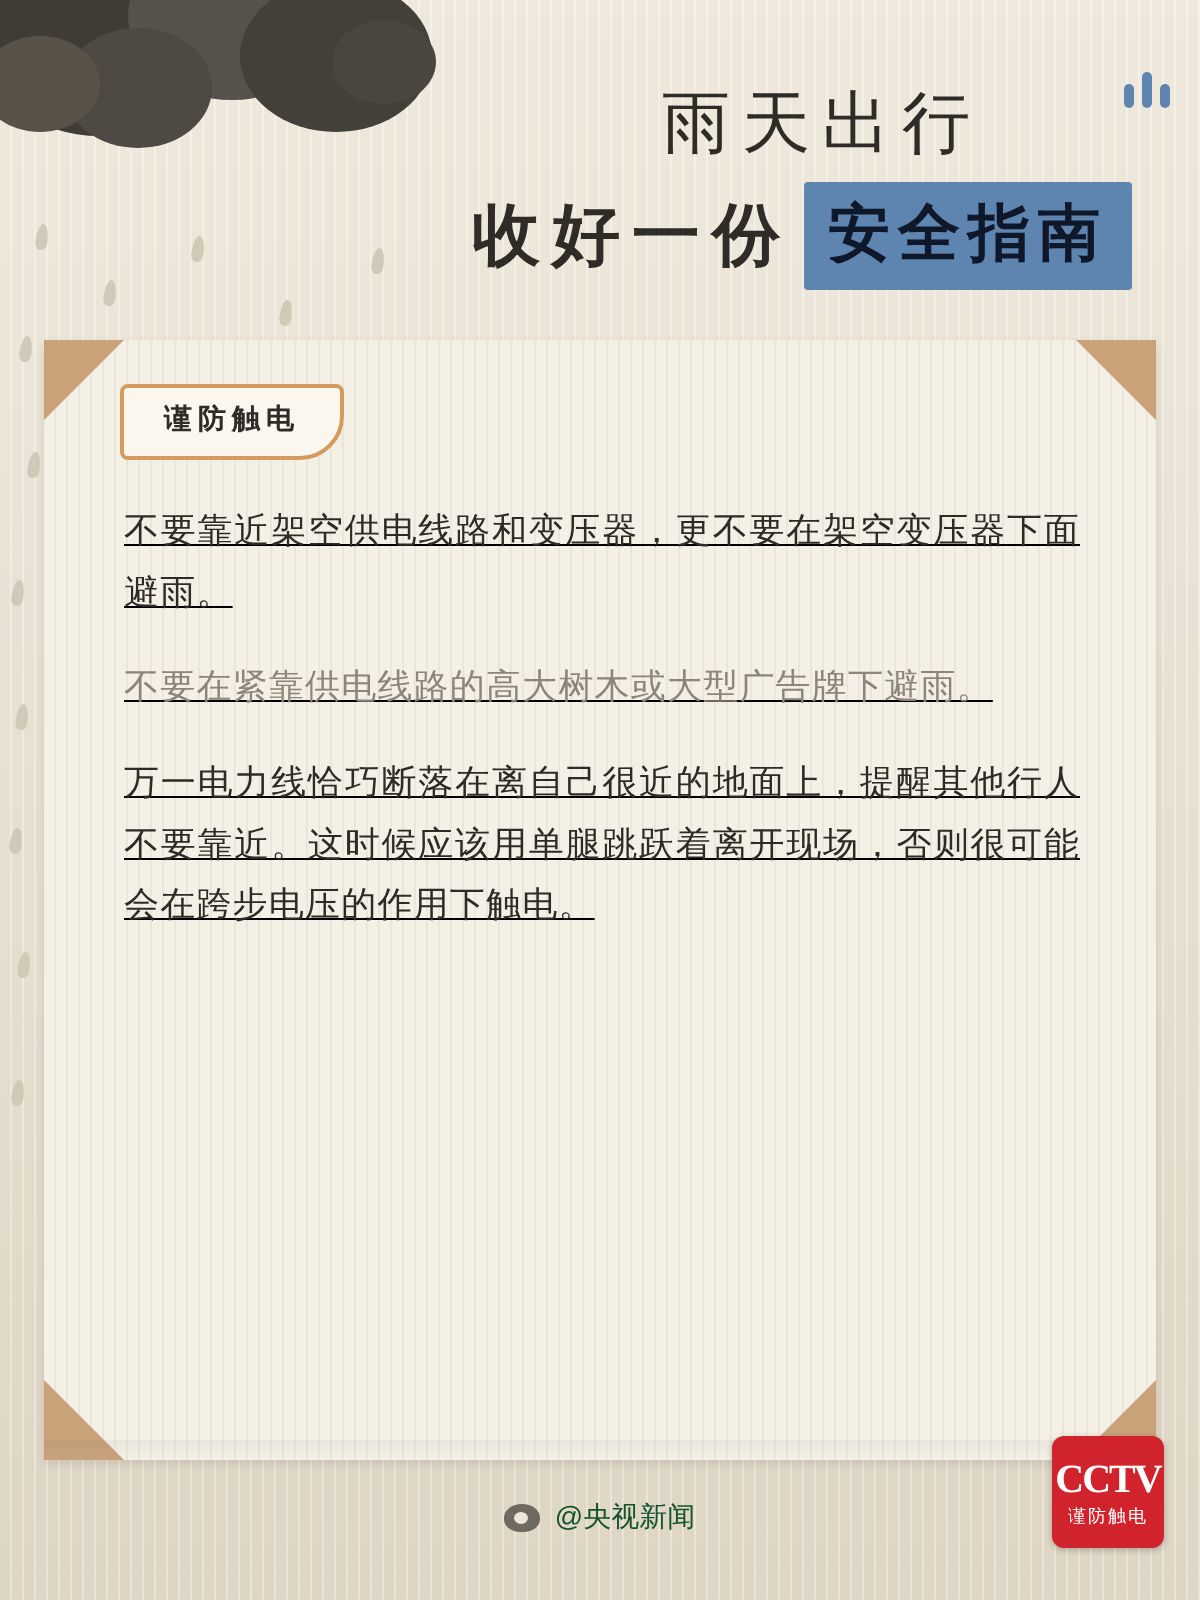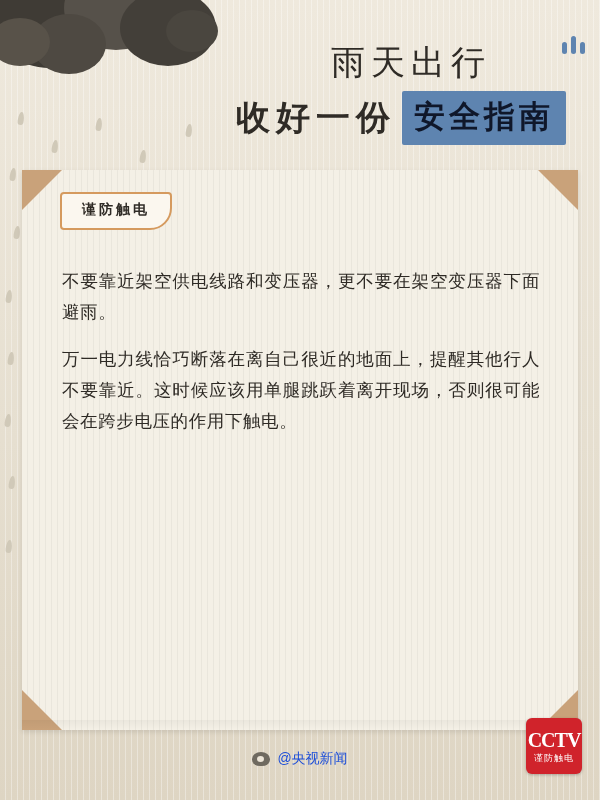--- a/index.html
+++ b/index.html
@@ -144,22 +144,23 @@
     padding: 7px 20px 9px 20px;
     font-family: "Liberation Serif", serif;
     font-weight: bold;
     font-size: 14px;
     letter-spacing: 3px;
     color: #2f2b26;
   }
 
   .body-text {
     position: absolute;
-    left: 40px; top: 96px;
+    left: 40px; top: 80px;
     width: 478px;
+    text-decoration: underline;
   }
   .para {
     font-family: "Liberation Serif", serif;
     font-size: 17.5px;
     line-height: 1.75;
     letter-spacing: 0.6px;
     color: #2e2a25;
     margin: 0 0 17px 0;
     text-align: justify;
   }
@@ -172,21 +173,21 @@
     height: 60px;
   }
   .weibo-credit {
     position: absolute;
     left: 0; right: 0;
     bottom: 18px;
     display: flex;
     align-items: center;
     justify-content: center;
     gap: 7px;
-    color: #1d4ed8;
+    color: #14532d;
     font-size: 14px;
     font-family: "Liberation Sans", sans-serif;
     text-align: right;
   }
   .weibo-eye {
     width: 18px; height: 14px;
     border-radius: 50% 50% 45% 45%;
     background: #6f6a60;
     position: relative;
   }
@@ -278,20 +279,21 @@
 <div class="card">
   <span class="corner tl"></span>
   <span class="corner tr"></span>
   <span class="corner bl"></span>
   <span class="corner br"></span>
 
   <div class="section-tag">谨防触电</div>
 
   <div class="body-text">
     <p class="para">不要靠近架空供电线路和变压器，更不要在架空变压器下面避雨。</p>
+    <p class="para muted">不要在紧靠供电线路的高大树木或大型广告牌下避雨。</p>
     <p class="para">万一电力线恰巧断落在离自己很近的地面上，提醒其他行人不要靠近。这时候应该用单腿跳跃着离开现场，否则很可能会在跨步电压的作用下触电。</p>
   </div>
   <div class="card-fold"></div>
 </div>
 
 <div class="footer">
   <div class="weibo-credit">
     <span class="weibo-eye"></span>
     <span>@央视新闻</span>
   </div>

